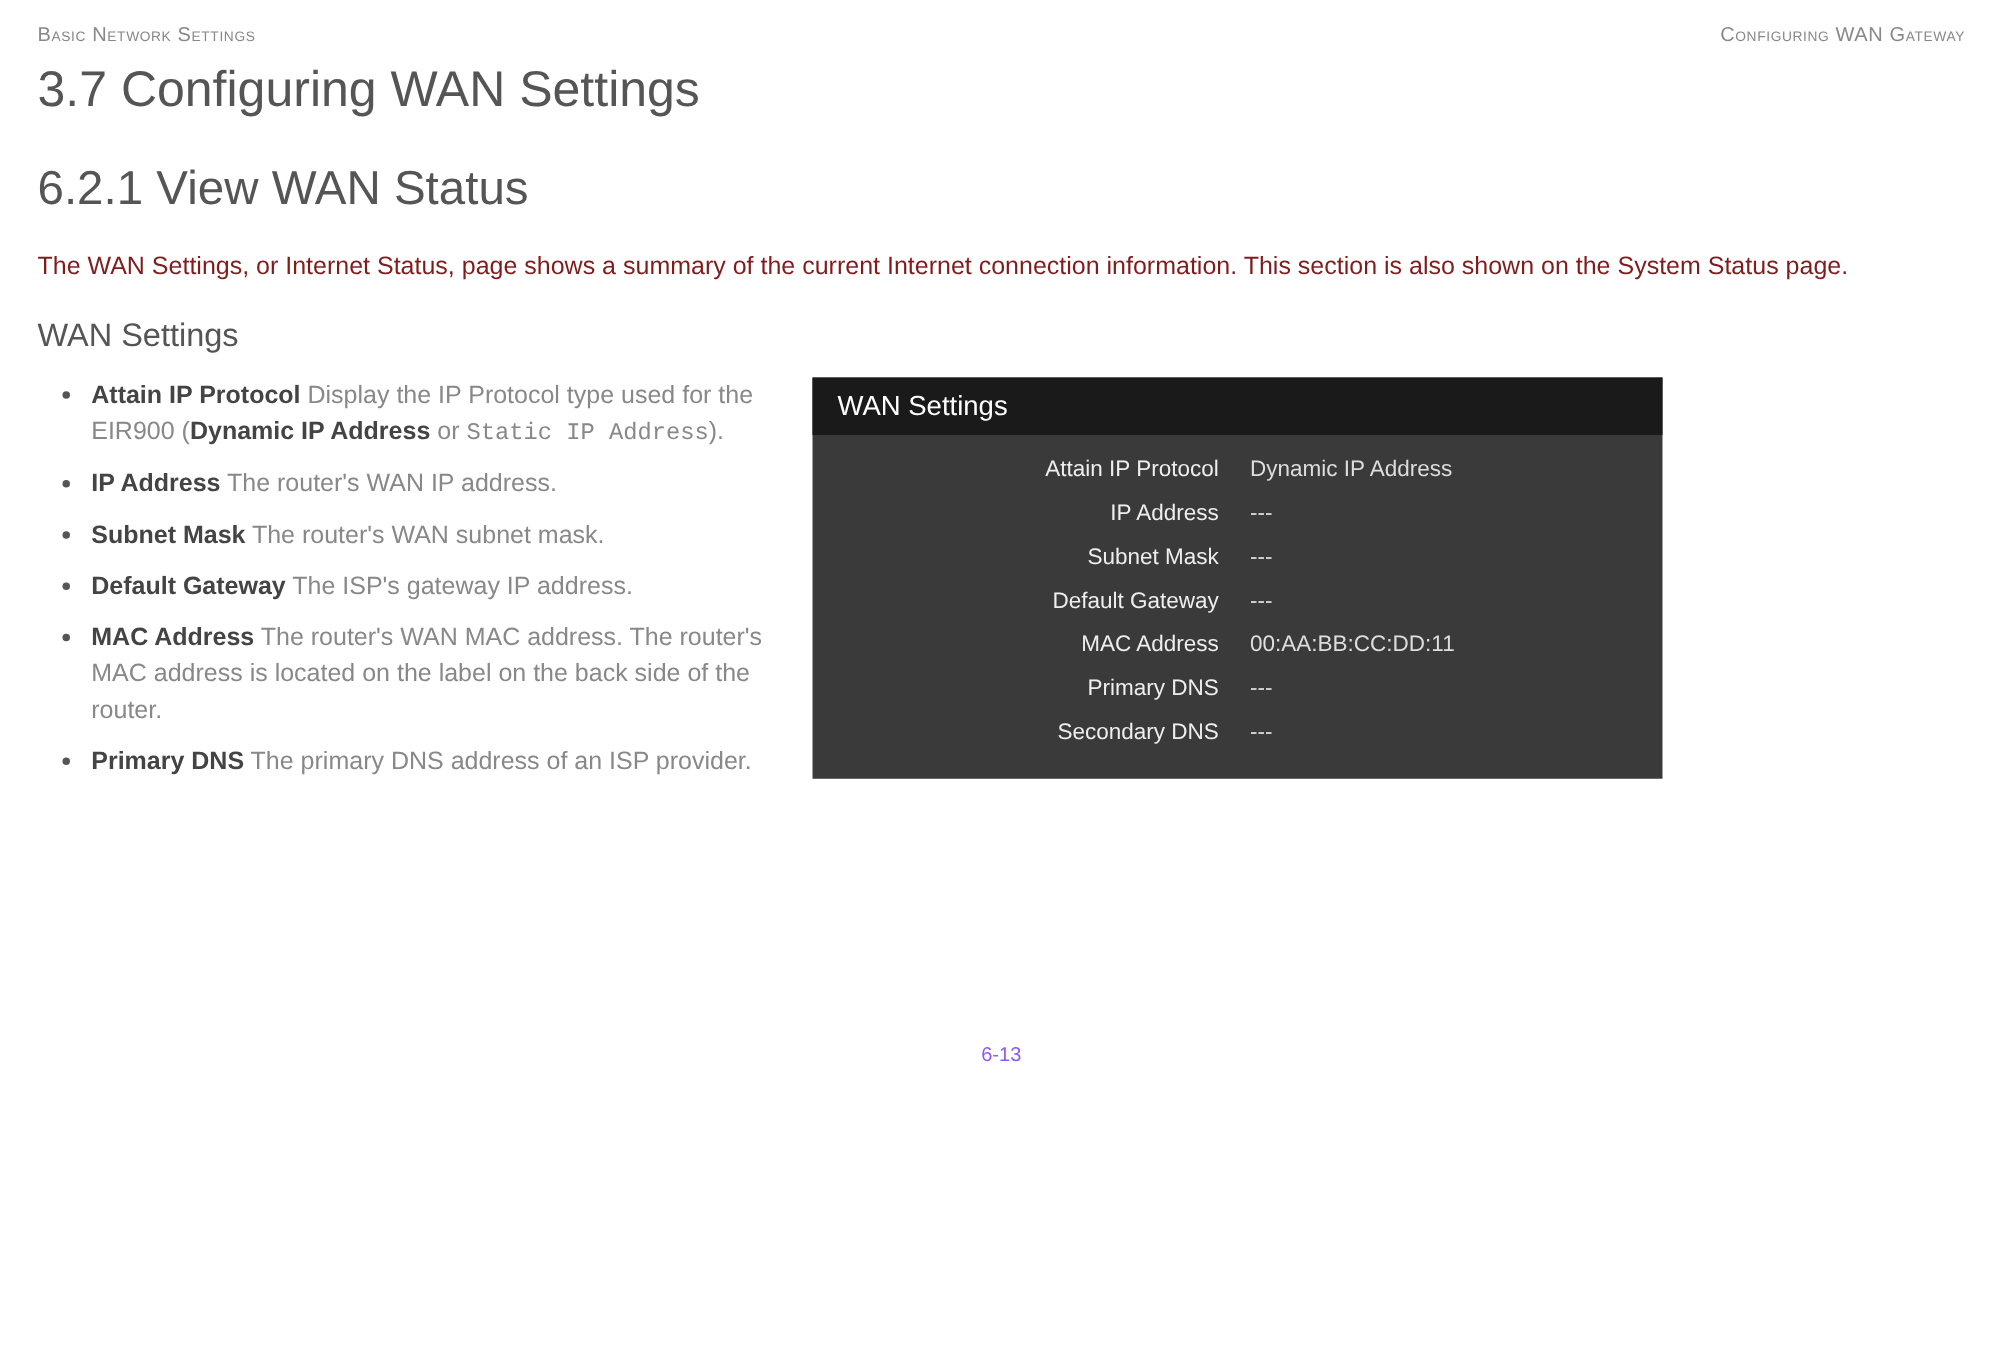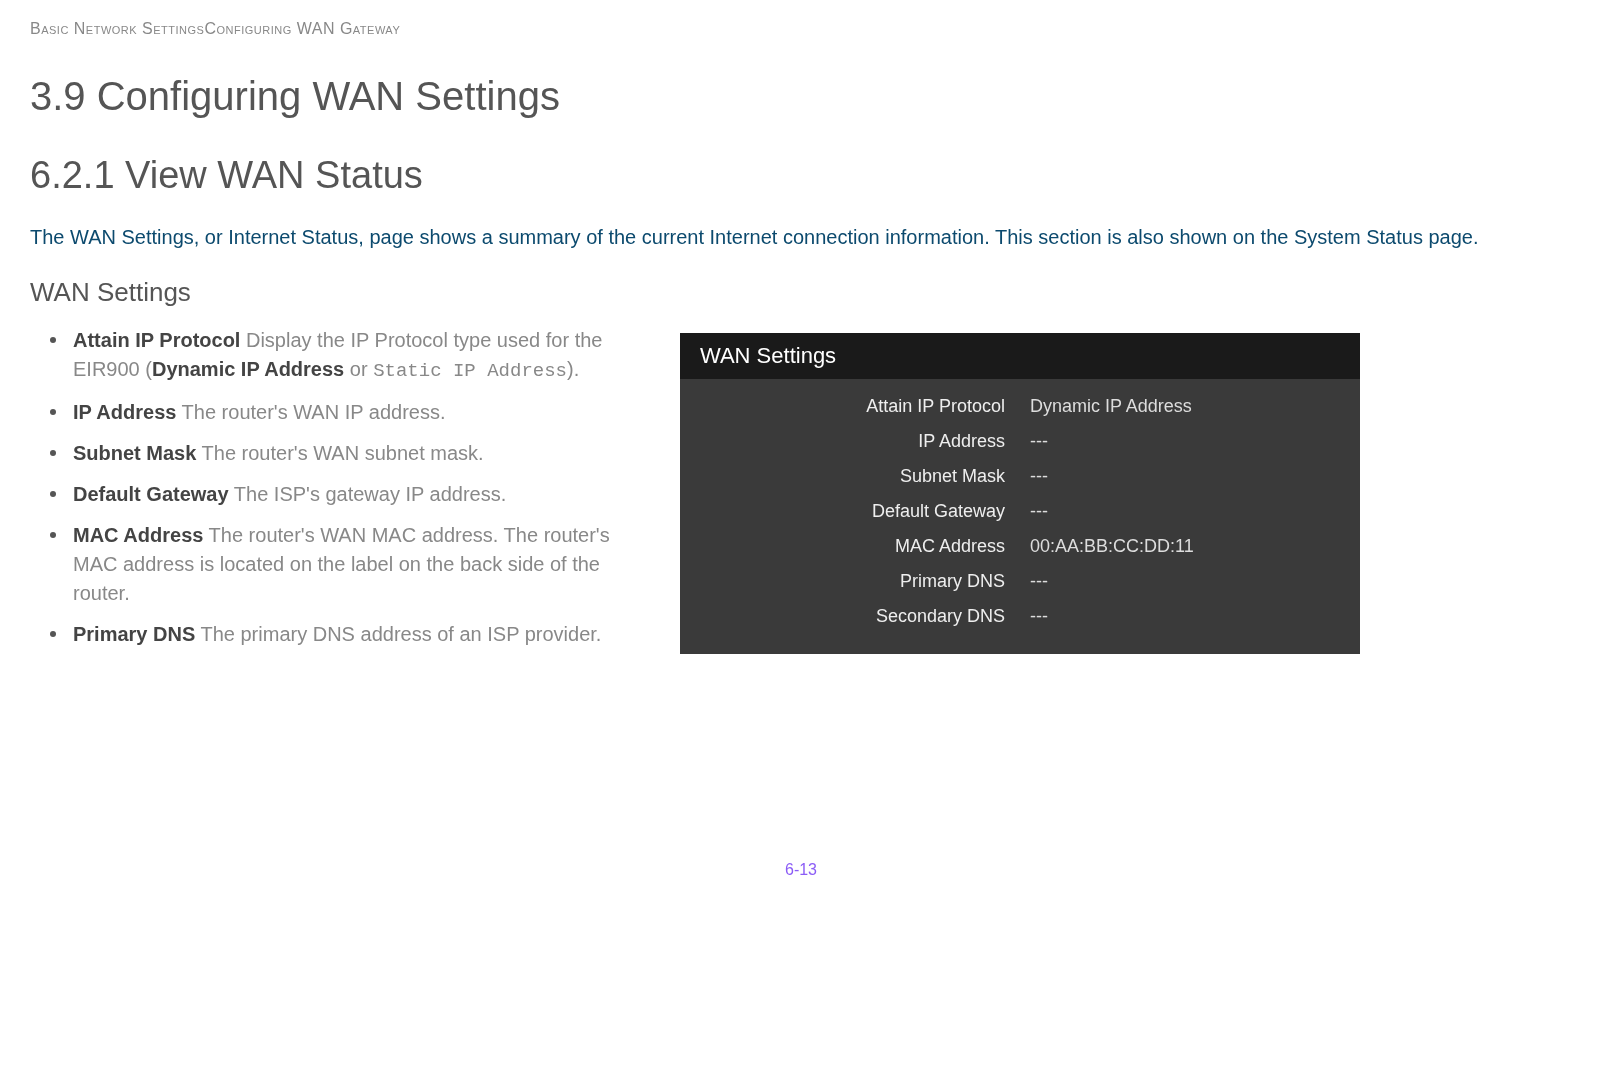--- a/index.html
+++ b/index.html
@@ -9,54 +9,54 @@
     }
     body {
       font-family: Arial, Helvetica, sans-serif;
       background: #ffffff;
       padding: 20px 30px;
       color: #333;
       width: 1602px;
     }
     .header-row {
       display: flex;
+      justify-content: space-between;
       font-variant: small-caps;
       color: #888;
       font-size: 16px;
       letter-spacing: 0.5px;
-      margin-bottom: 36px;
+      margin-bottom: 12px;
     }
     .section-title {
       font-size: 40px;
       color: #555;
       font-weight: normal;
       margin-bottom: 35px;
     }
     .subsection-title {
       font-size: 38px;
       color: #555;
       font-weight: normal;
       margin-bottom: 25px;
     }
     .intro-text {
       font-size: 20px;
-      color: #0c4a6e;
+      color: #7f1d1d;
       line-height: 1.5;
       margin-bottom: 25px;
     }
     .subheading {
       font-size: 26px;
       color: #555;
       font-weight: normal;
       margin-bottom: 18px;
     }
     .content-row {
       display: flex;
-      gap: 30px;
-      align-items: center;
+      align-items: flex-start;
     }
     .left-col {
       flex: 0 0 620px;
     }
     .bullet-list {
       list-style: none;
       padding-left: 25px;
     }
     .bullet-list li {
       position: relative;
@@ -128,21 +128,21 @@
     }
   </style>
 </head>
 <body>
 
 <div class="header-row">
   <span>Basic Network Settings</span>
   <span>Configuring WAN Gateway</span>
 </div>
 
-<h1 class="section-title">3.9 Configuring WAN Settings</h1>
+<h1 class="section-title">3.7 Configuring WAN Settings</h1>
 
 <h2 class="subsection-title">6.2.1 View WAN Status</h2>
 
 <p class="intro-text">The WAN Settings, or Internet Status, page shows a summary of the current Internet connection information. This section is also shown on the System Status page.</p>
 
 <h3 class="subheading">WAN Settings</h3>
 
 <div class="content-row">
   <div class="left-col">
     <ul class="bullet-list">

